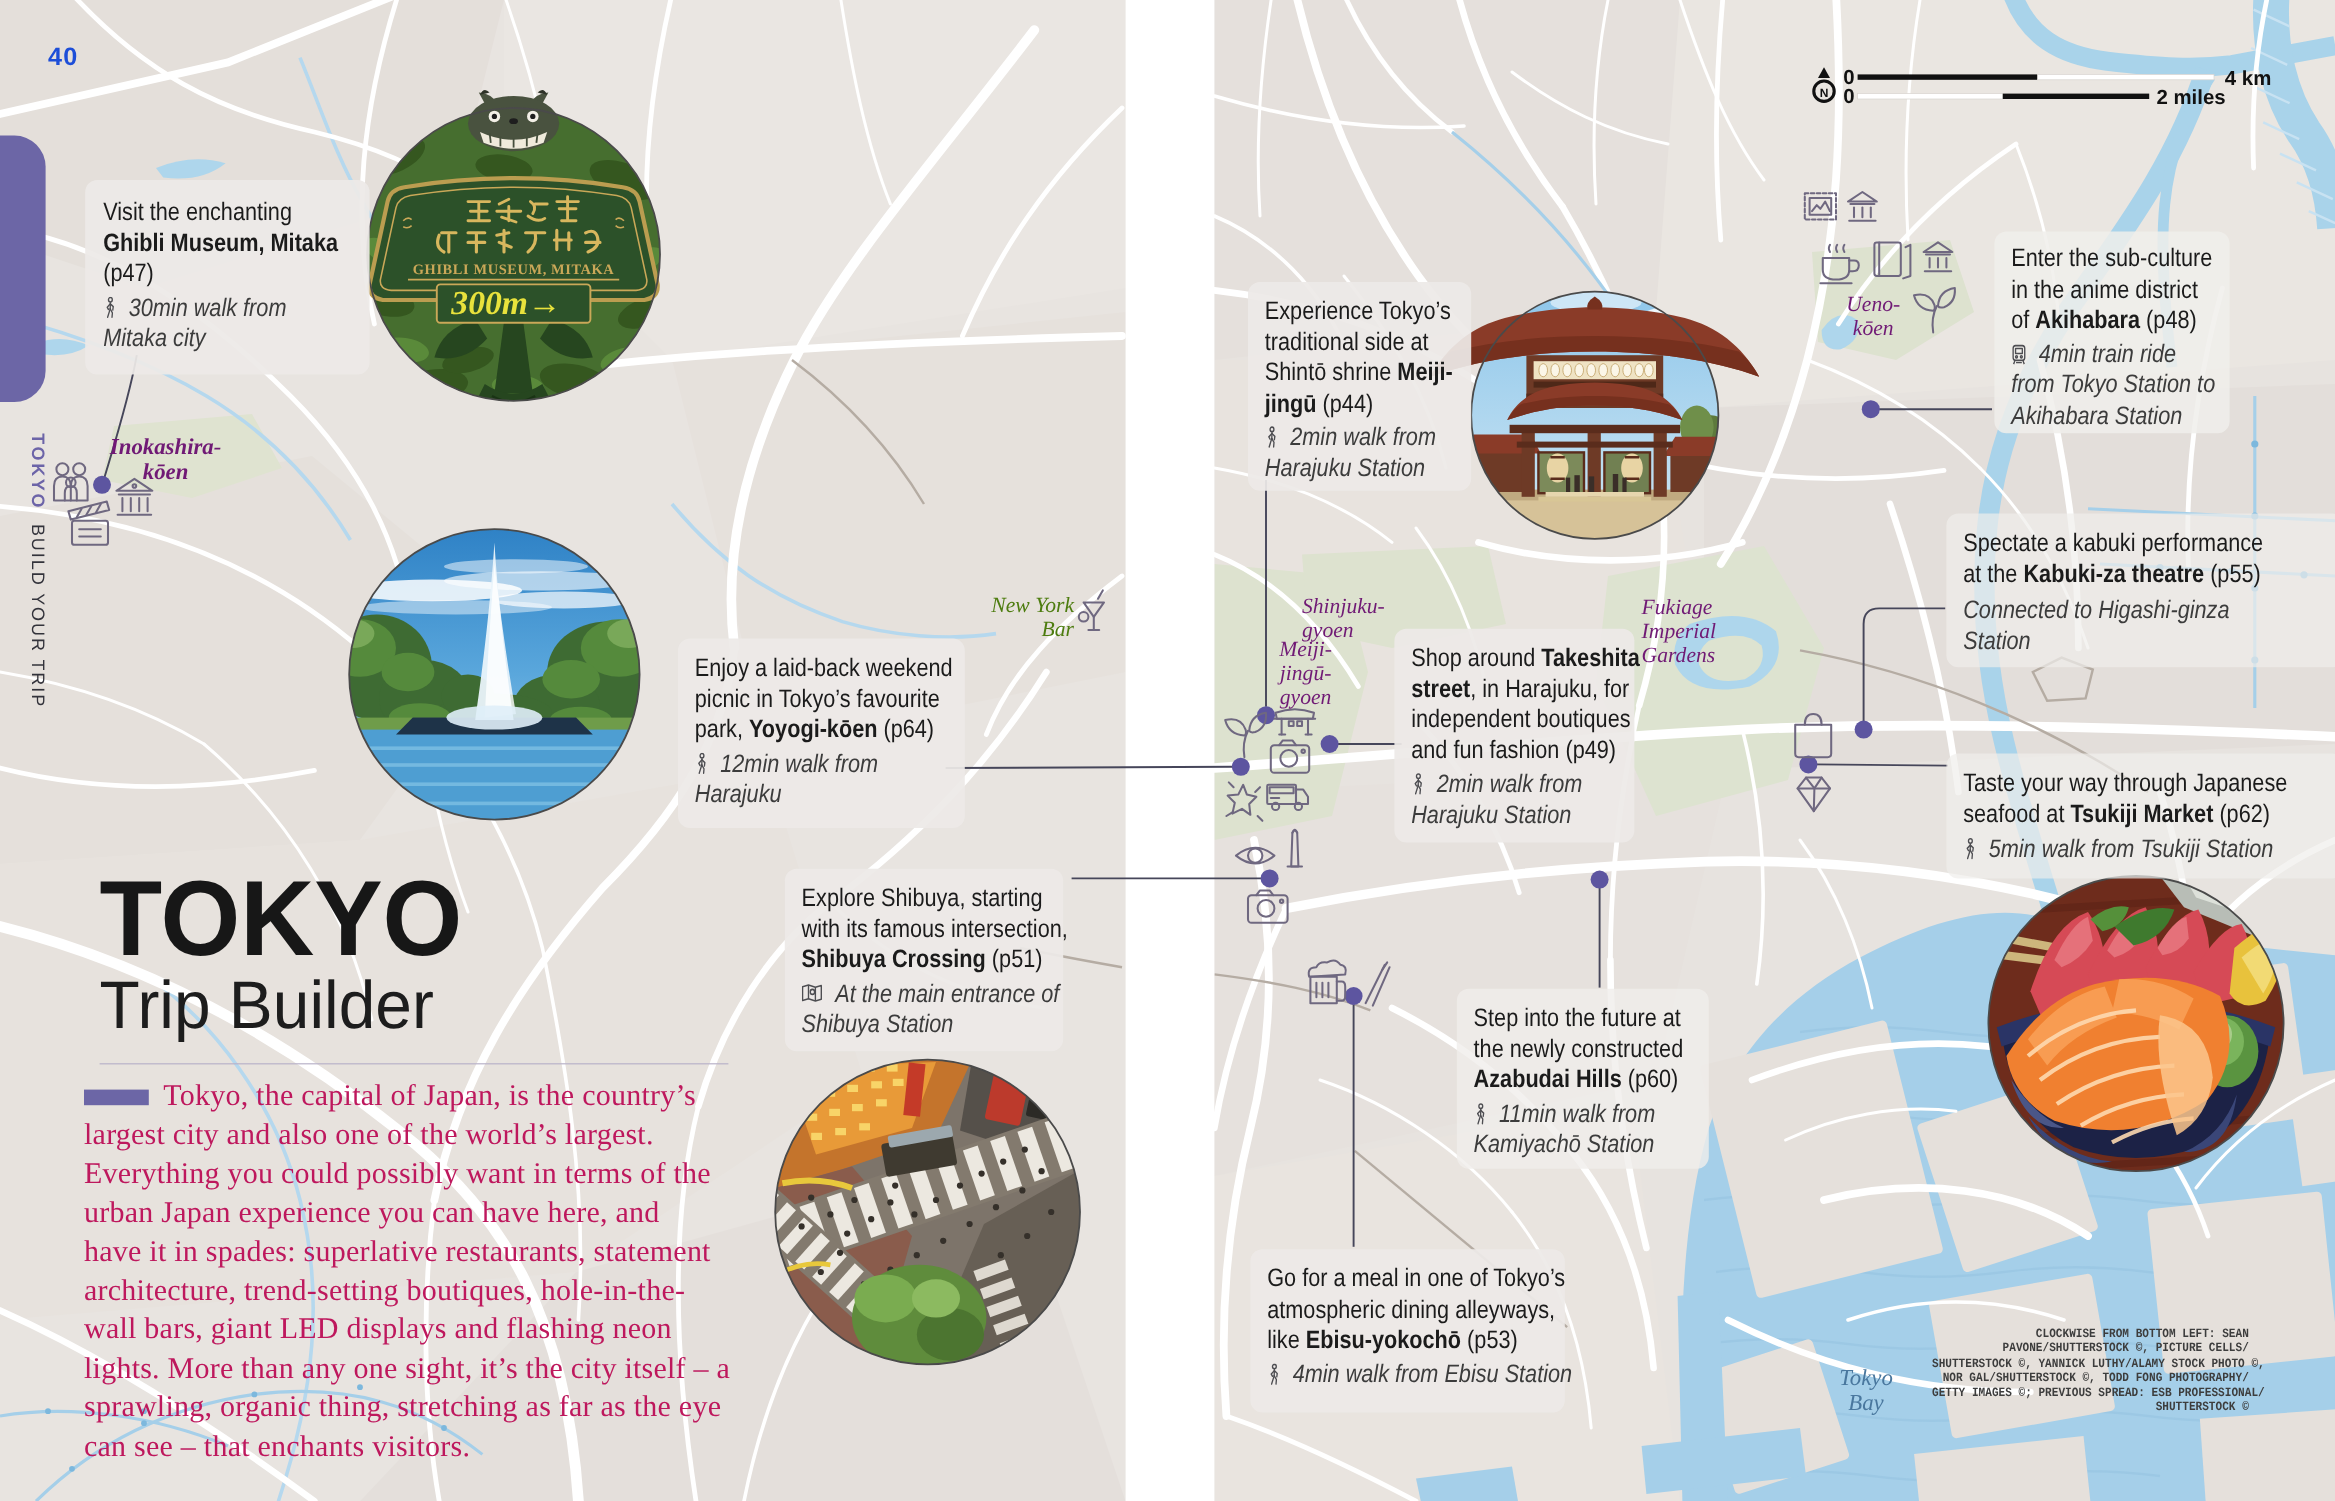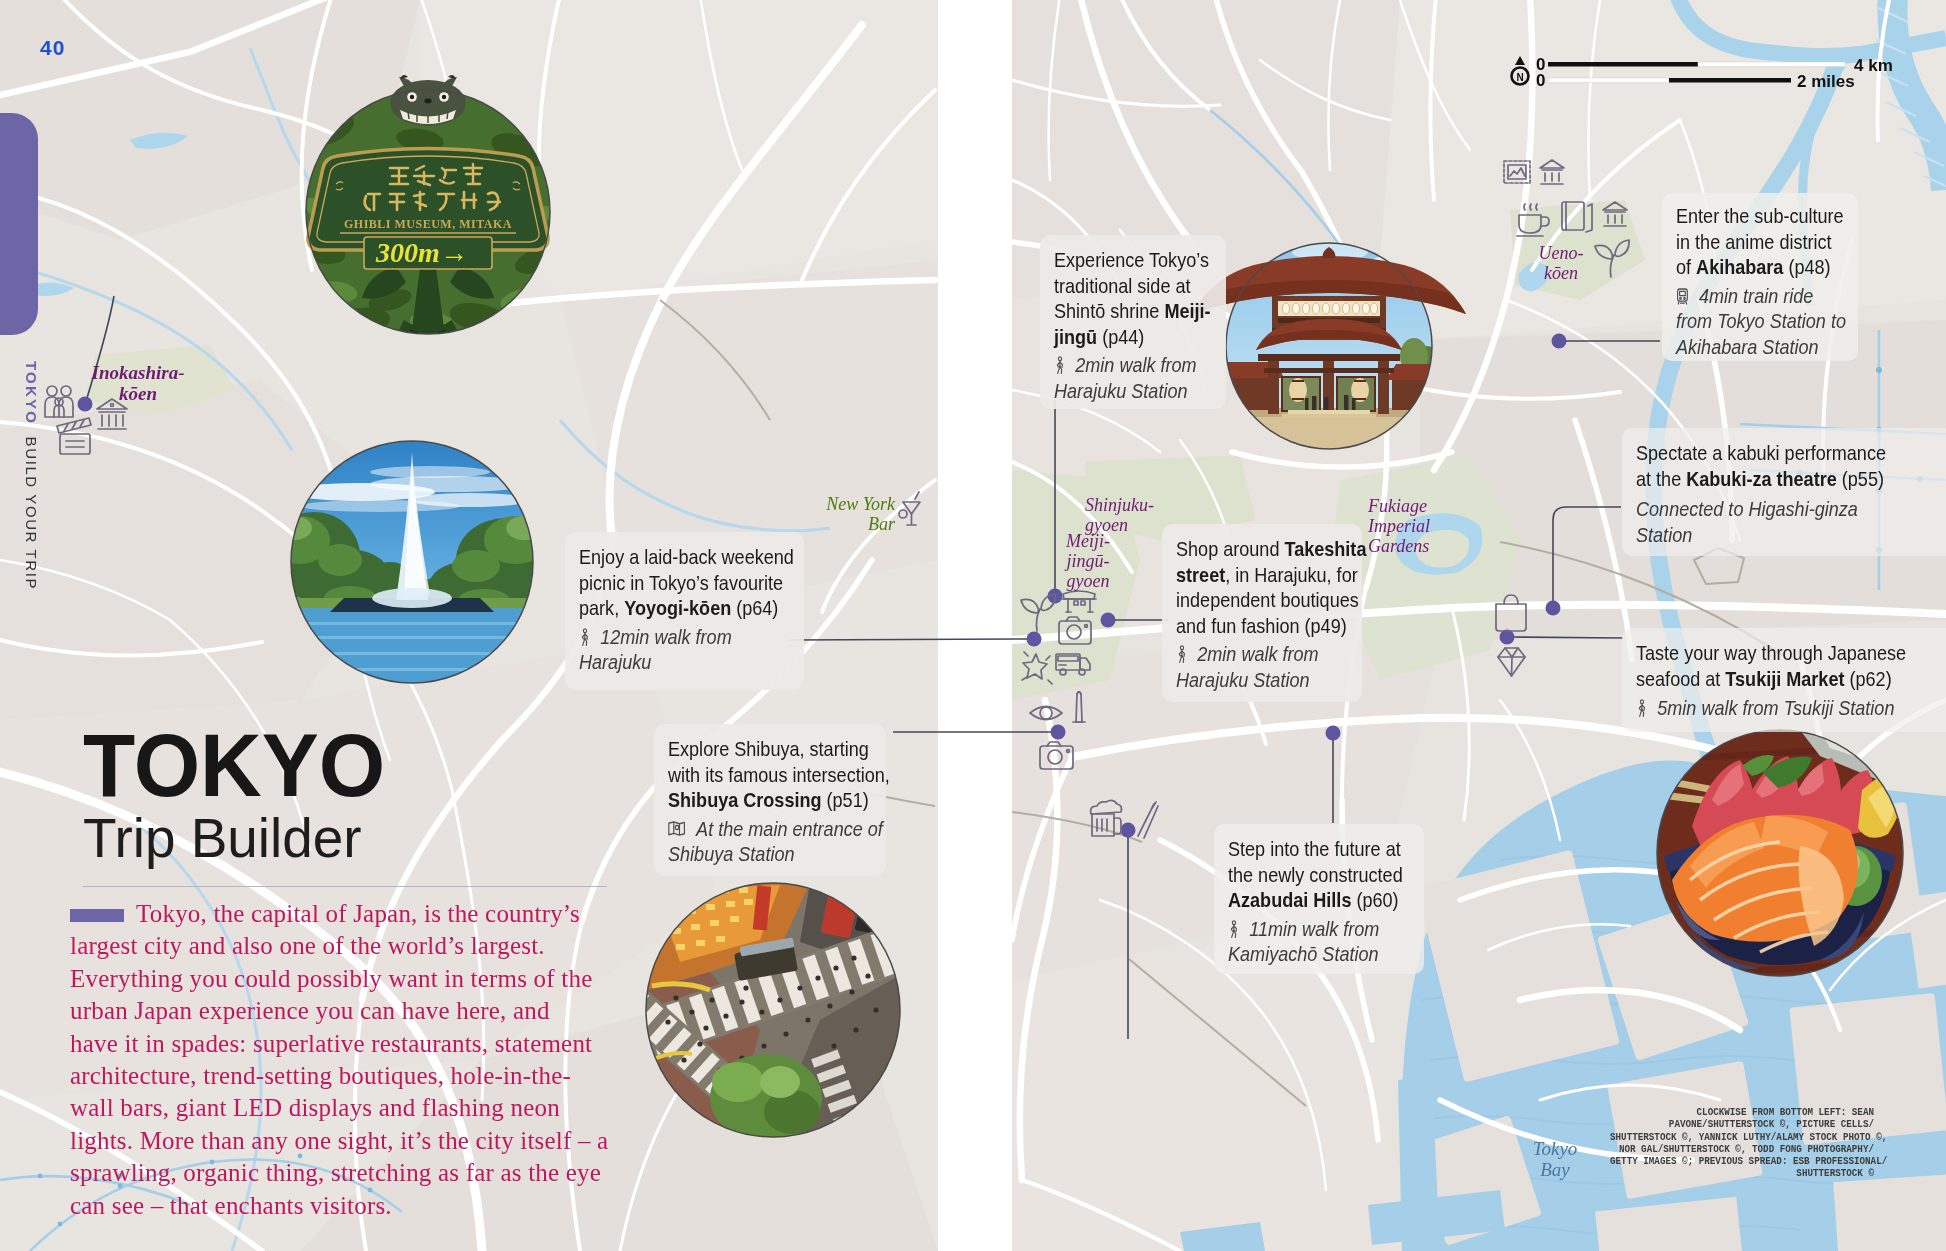--- a/index.html
+++ b/index.html
@@ -918,20 +918,26 @@
   <div style="font-size:89px;font-weight:bold;color:#171717;letter-spacing:0px;line-height:80px;transform:scaleX(0.96);transform-origin:0 0;">TOKYO</div>
   <div style="font-size:56px;color:#1d1d1d;line-height:62px;margin-top:2px;transform:scaleX(0.98);transform-origin:0 0;">Trip Builder</div>
 </div>
 
 <div style="position:absolute;left:83px;top:886px;width:524px;height:1px;background:#b9b2c9;"></div>
 
 <div style="position:absolute;left:70px;top:898px;width:580px;white-space:nowrap;font-family:Liberation Serif, serif;font-size:25px;line-height:32.4px;color:#be185d;letter-spacing:0.2px;">
 <span style="display:inline-block;width:54px;height:13px;background:#6c66a6;margin-right:12px;"></span>Tokyo, the capital of Japan, is the country’s<br>largest city and also one of the world’s largest.<br>Everything you could possibly want in terms of the<br>urban Japan experience you can have here, and<br>have it in spades: superlative restaurants, statement<br>architecture, trend-setting boutiques, hole-in-the-<br>wall bars, giant LED displays and flashing neon<br>lights. More than any one sight, it’s the city itself – a<br>sprawling, organic thing, stretching as far as the eye<br>can see – that enchants visitors.
 </div>
 
+<div class="co" style="left:71px;top:150px;width:222px;height:148px;padding:14px 0 0 15px;">
+  <div class="inner">Visit the enchanting<br><b>Ghibli Museum, Mitaka</b><br>(p47)</div>
+  <div class="inner it" style="margin-top:3px;"><svg width="13" height="19" style="vertical-align:-3px;">
+          <use href="#walk"></use>
+        </svg>&nbsp;&nbsp;<i>30min walk from<br>Mitaka city</i></div>
+</div>
 
 <div class="co" style="left:565px;top:532px;width:225px;height:146px;padding:12px 0 0 14px;">
   <div class="inner">Enjoy a laid-back weekend<br>picnic in Tokyo’s favourite<br>park, <b>Yoyogi-kōen</b> (p64)</div>
   <div class="inner it" style="margin-top:3px;"><svg width="13" height="19" style="vertical-align:-3px;">
           <use href="#walk"></use>
         </svg>&nbsp;&nbsp;<i>12min walk from<br>Harajuku</i></div>
 </div>
 
 <div class="co" style="left:654px;top:724px;width:218px;height:140px;padding:12px 0 0 14px;">
   <div class="inner">Explore Shibuya, starting<br>with its famous intersection,<br><b>Shibuya Crossing</b> (p51)</div>
@@ -973,20 +979,26 @@
         </svg>&nbsp;&nbsp;<i>5min walk from Tsukiji Station</i></div>
 </div>
 
 <div class="co" style="left:1214px;top:824px;width:196px;height:138px;padding:12px 0 0 14px;background:rgba(240,238,235,0.8);">
   <div class="inner">Step into the future at<br>the newly constructed<br><b>Azabudai Hills</b> (p60)</div>
   <div class="inner it" style="margin-top:3px;"><svg width="13" height="19" style="vertical-align:-3px;">
           <use href="#walk"></use>
         </svg>&nbsp;&nbsp;<i>11min walk from<br>Kamiyachō Station</i></div>
 </div>
 
+<div class="co" style="left:1042px;top:1041px;width:248px;height:124px;padding:12px 0 0 14px;">
+  <div class="inner">Go for a meal in one of Tokyo’s<br>atmospheric dining alleyways,<br>like <b>Ebisu-yokochō</b> (p53)</div>
+  <div class="inner it" style="margin-top:3px;"><svg width="13" height="19" style="vertical-align:-3px;">
+          <use href="#walk"></use>
+        </svg>&nbsp;&nbsp;<i>4min walk from Ebisu Station</i></div>
+</div>
 
 <div class="lbl" style="left:88px;top:362px;width:100px;font-size:19px;text-align:center;font-weight:bold;">Inokashira-<br>kōen</div>
 
 <div class="lbl" style="left:1085px;top:495px;width:80px;font-size:18px;text-align:left;">Shinjuku-<br>gyoen</div>
 
 <div class="lbl" style="left:1058px;top:531px;width:60px;font-size:18px;text-align:center;">Meiji-<br>jingū-<br>gyoen</div>
 
 <div class="lbl" style="left:1368px;top:496px;width:100px;font-size:18px;">Fukiage<br>Imperial<br>Gardens</div>
 
 <div class="lbl" style="left:1530px;top:243px;width:62px;font-size:18px;text-align:center;">Ueno-<br>kōen</div>

